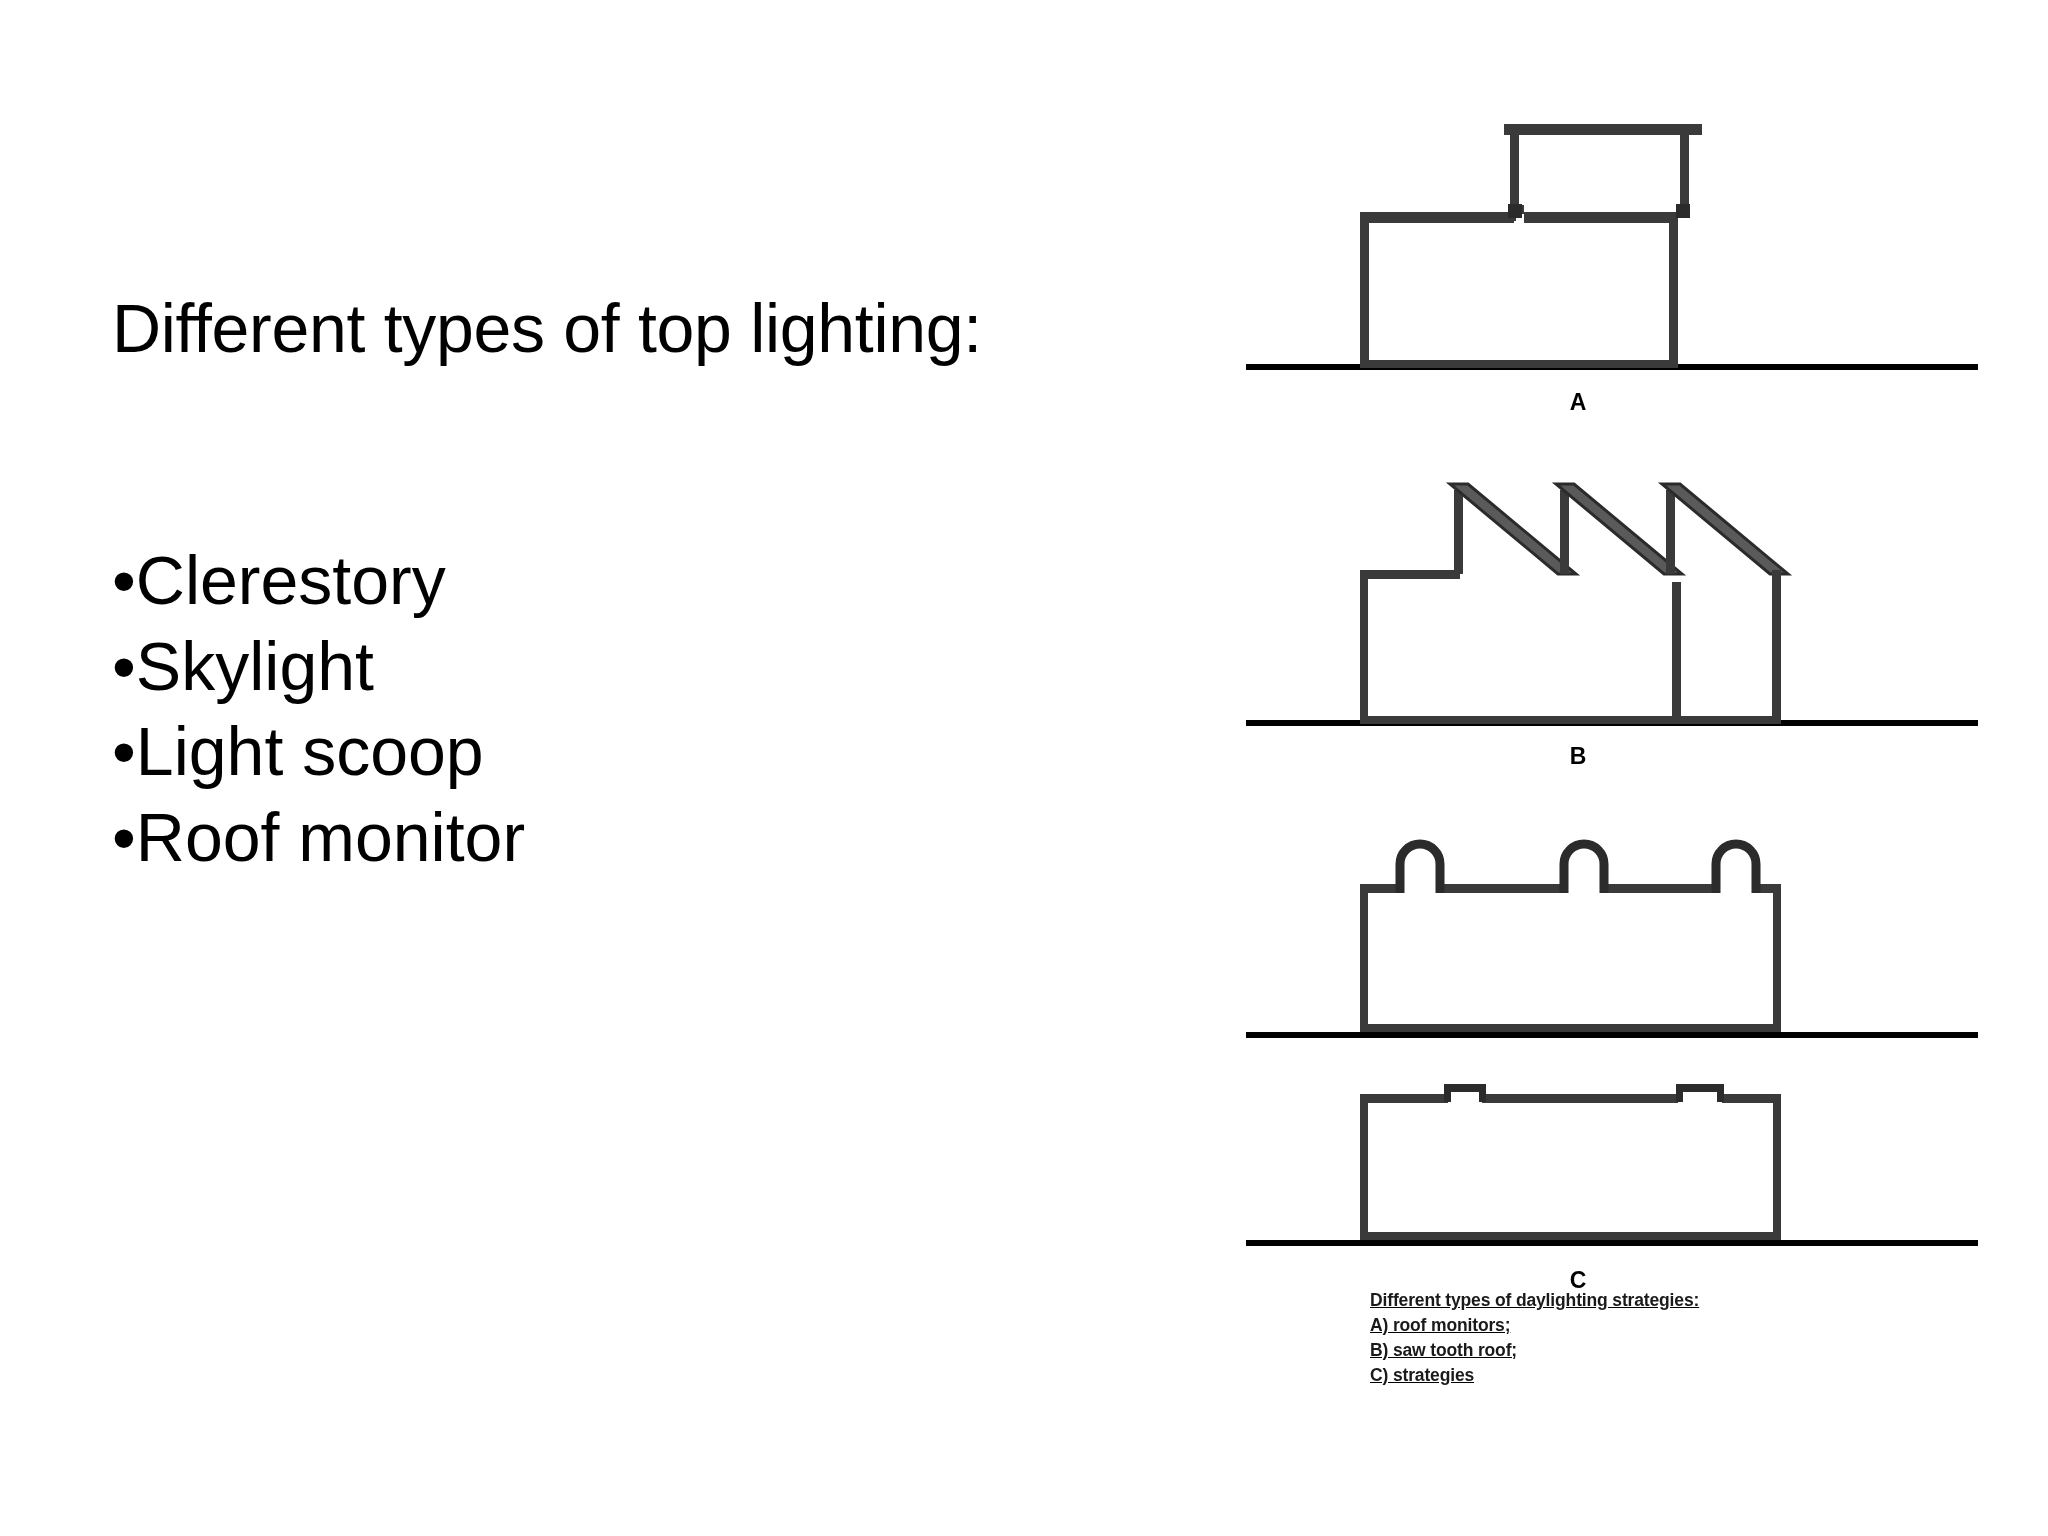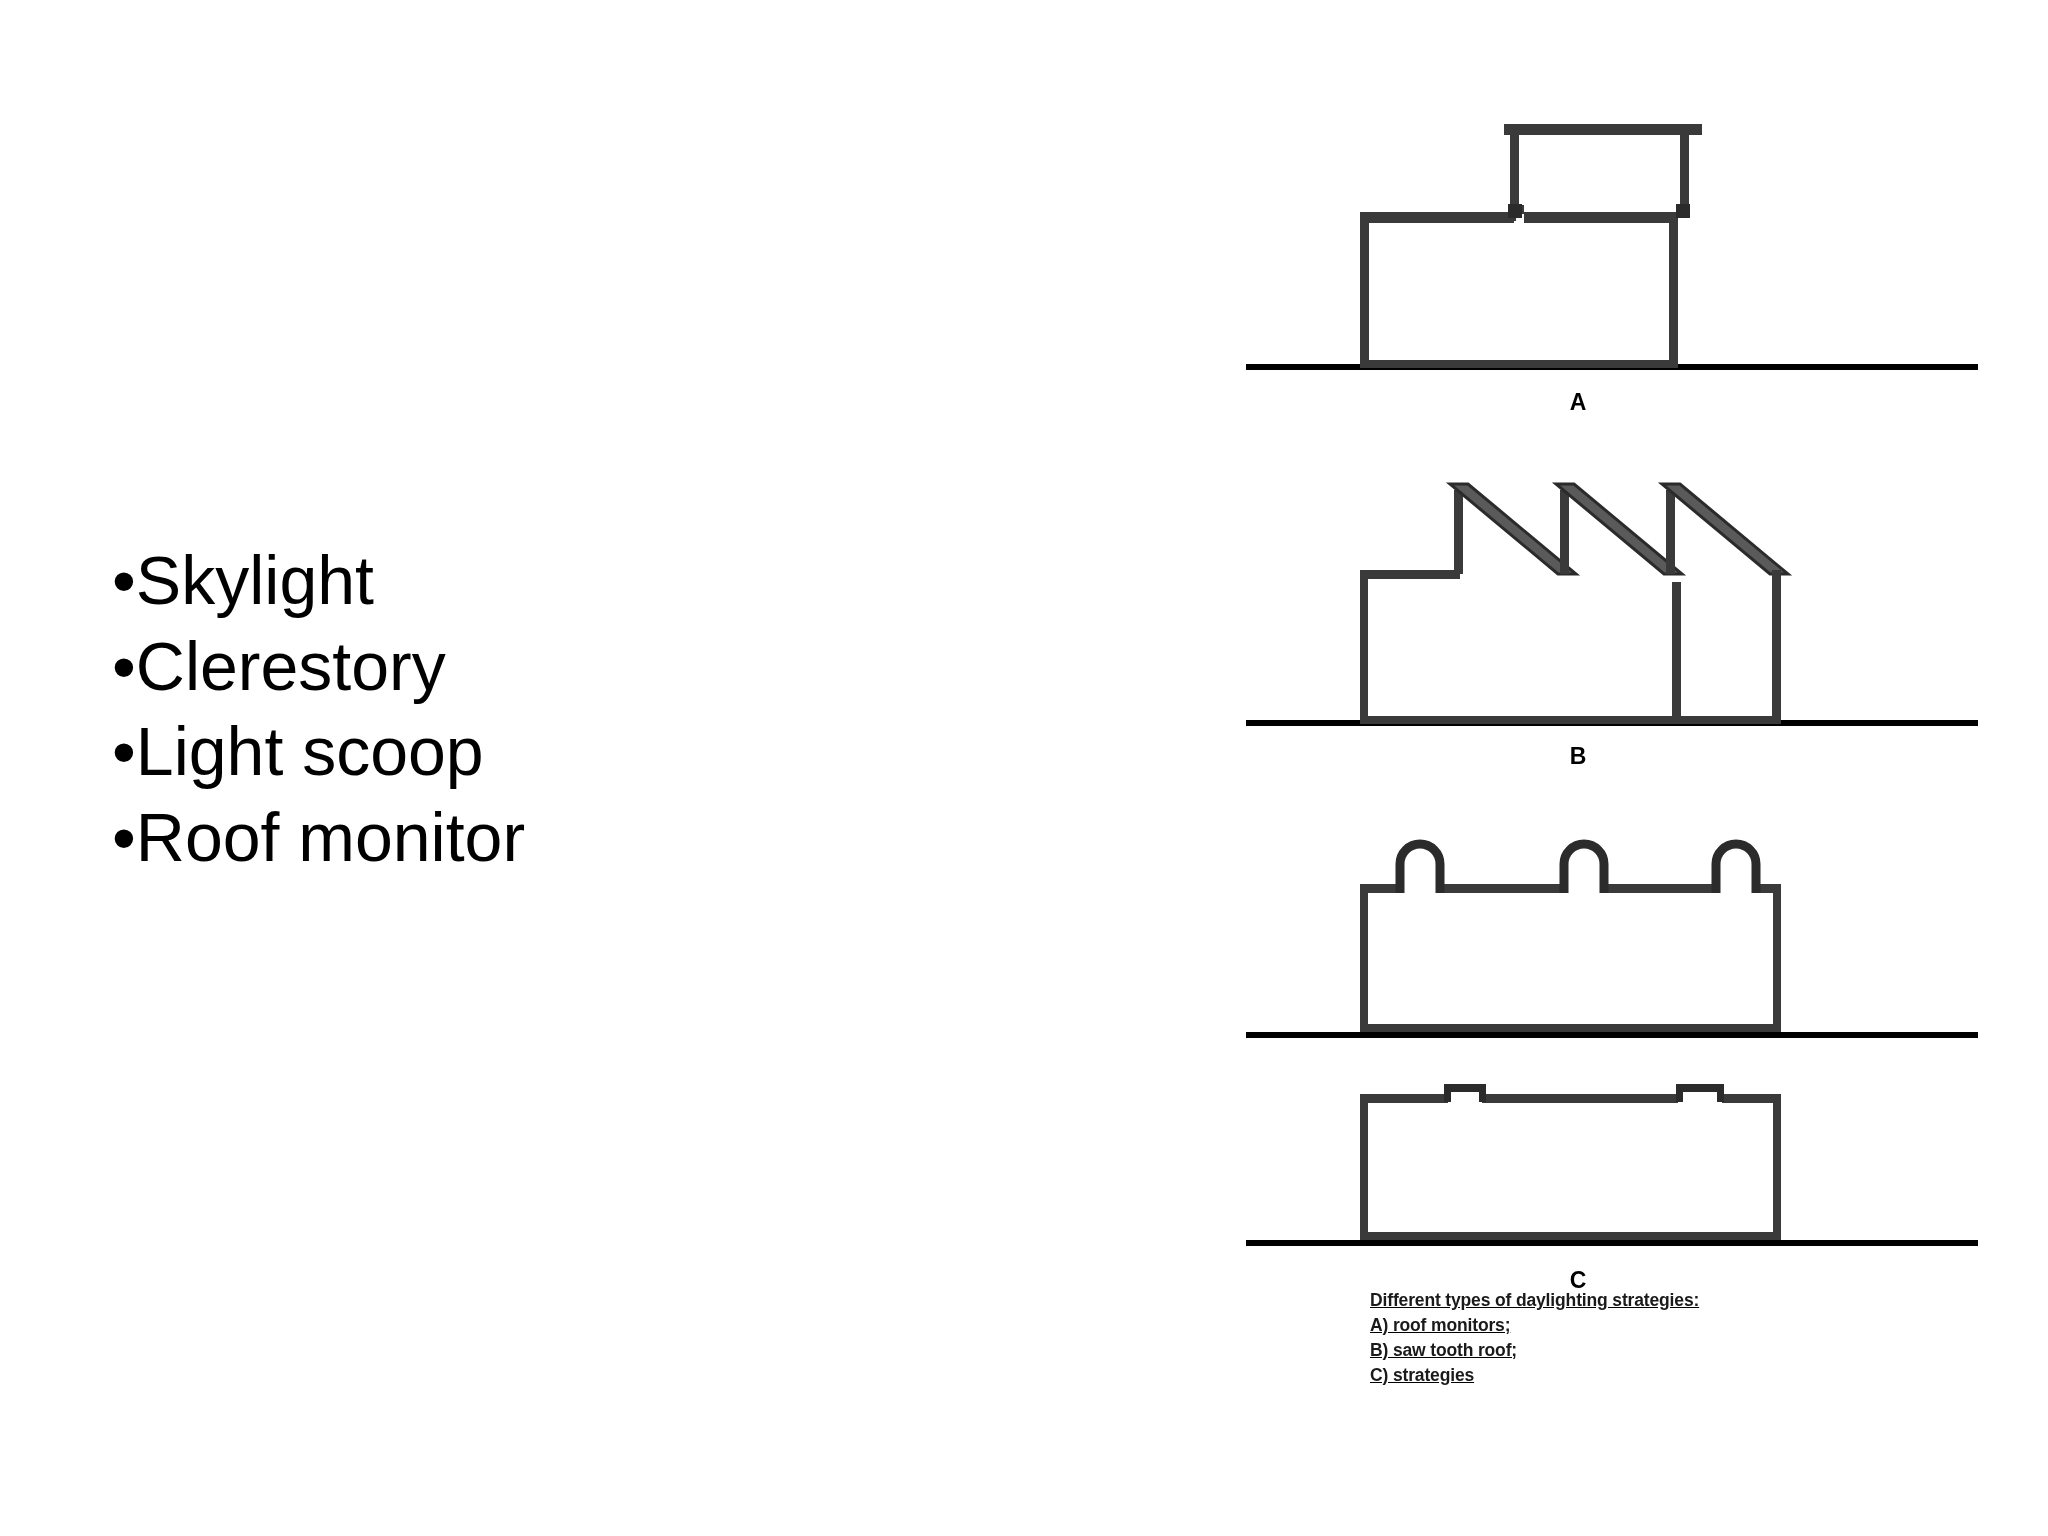--- a/index.html
+++ b/index.html
@@ -84,24 +84,27 @@
     color: #1a1a1a;
     letter-spacing: -0.15px;
     white-space: nowrap;
   }
 </style>
 </head>
 <body>
 
 <div id="slide">
 
+  <div id="text-block">
+    <div id="slide-title">Different types of top lighting:</div>
+  </div>
 
   <ul id="bullet-list">
+    <li><span class="bullet-glyph">•</span><span>Clerestory</span></li>
     <li><span class="bullet-glyph">•</span><span>Skylight</span></li>
-    <li><span class="bullet-glyph">•</span><span>Clerestory</span></li>
     <li><span class="bullet-glyph">•</span><span>Light scoop</span></li>
     <li><span class="bullet-glyph">•</span><span>Roof monitor</span></li>
   </ul>
 
   <div id="figure">
     <svg viewBox="0 0 760 1320" xmlns="http://www.w3.org/2000/svg">
 
       <g>
 
         <rect x="14" y="272" width="732" height="6" fill="#000000"></rect>

